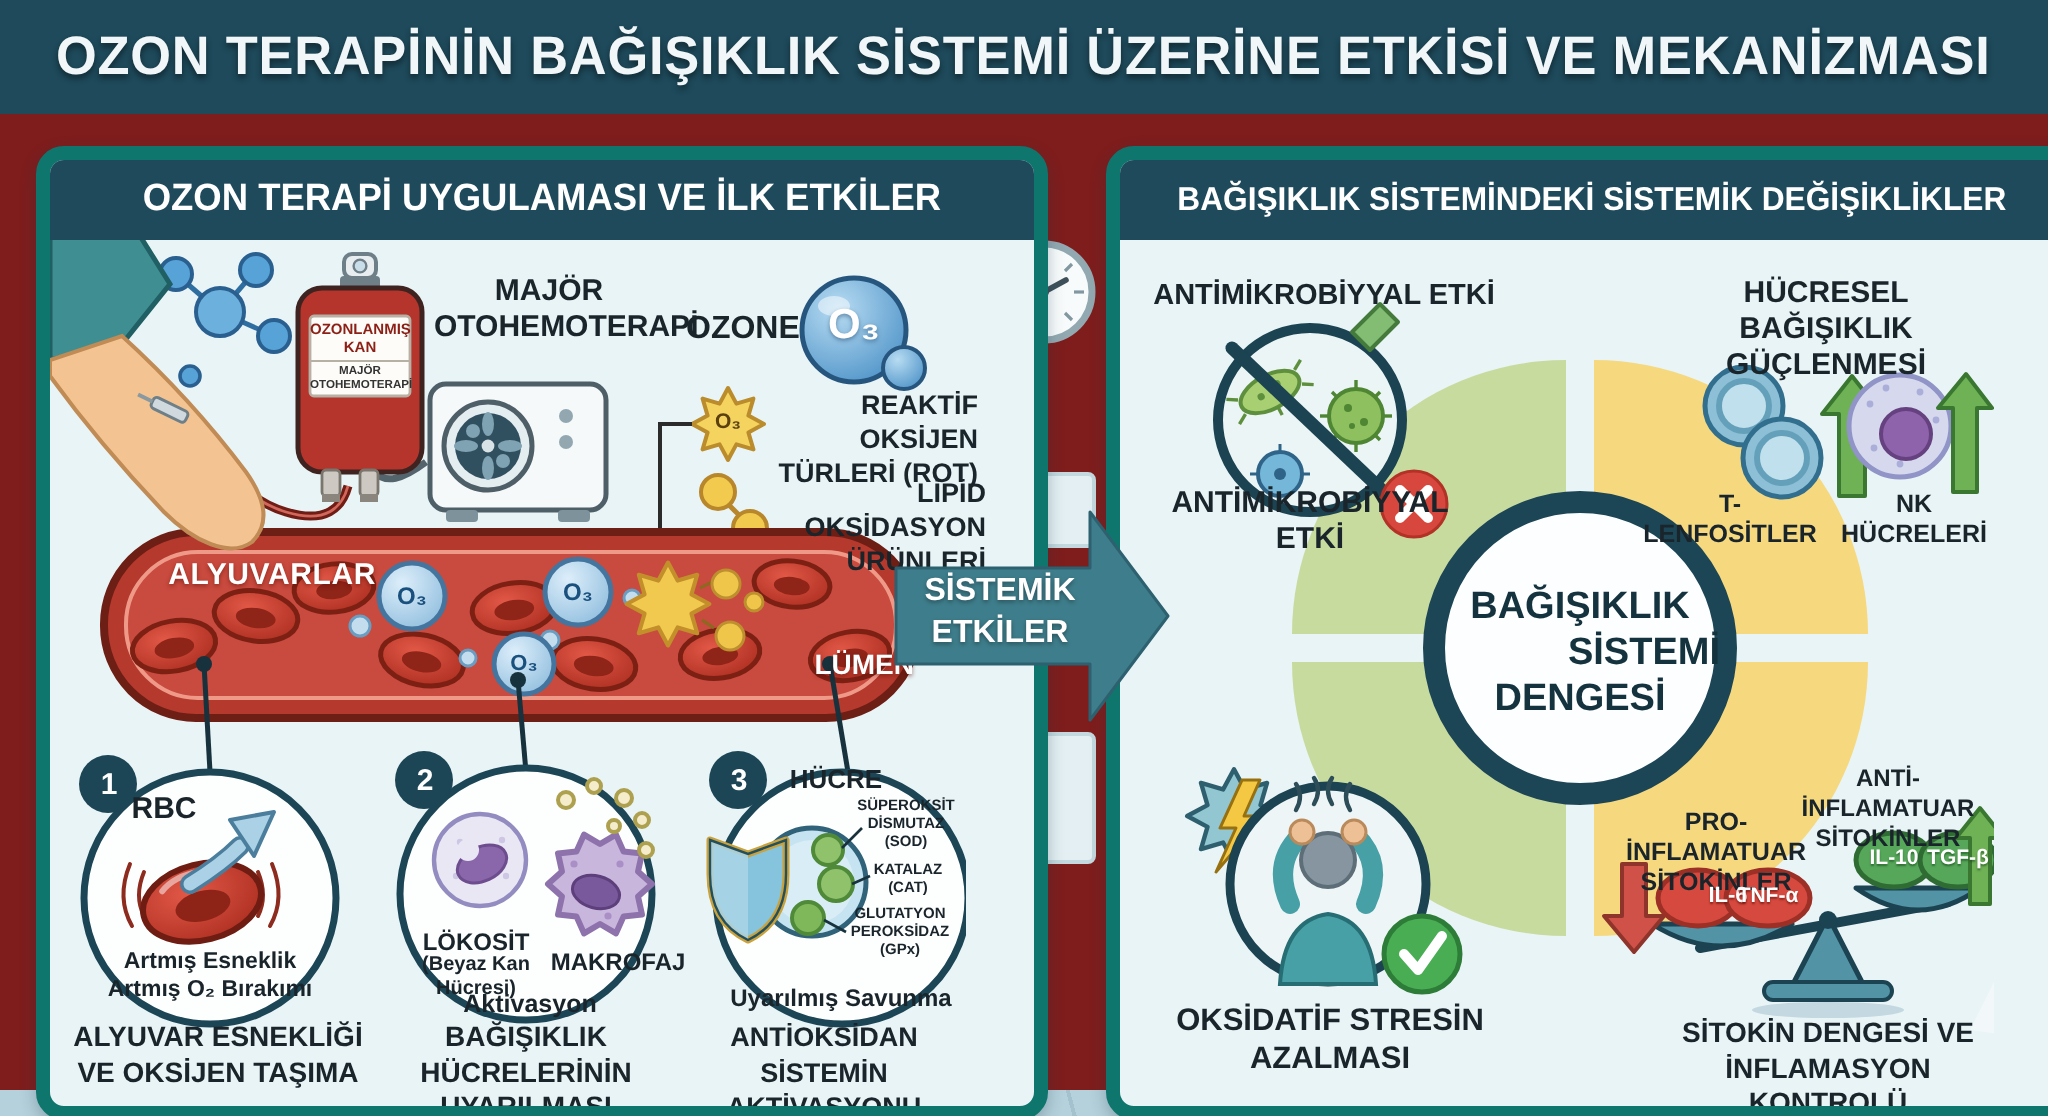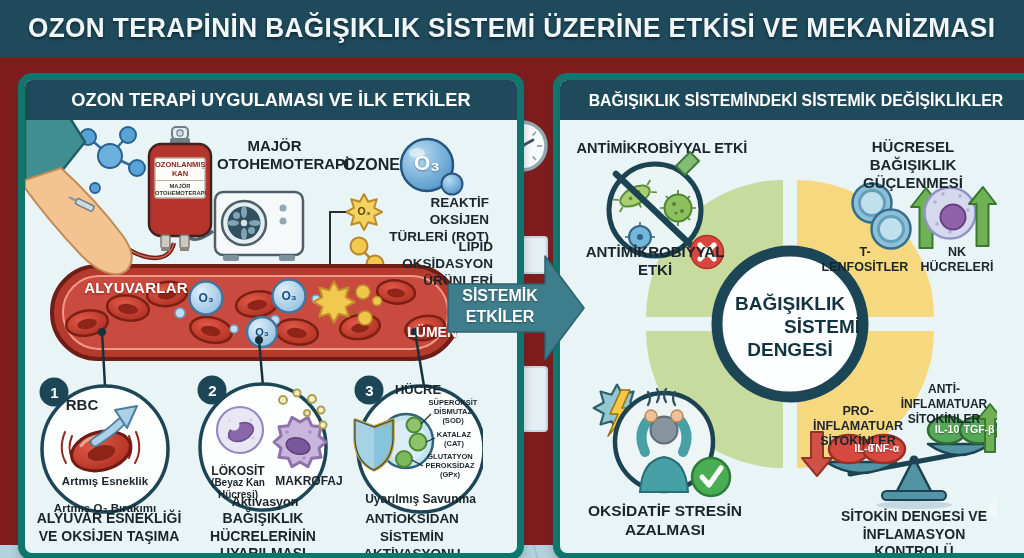--- a/index.html
+++ b/index.html
@@ -308,21 +308,21 @@
     <div class="t c" style="left:167px;top:211px;width:28px;font-size:12px;color:#19507d;">O₃</div>
     <div class="t c" style="left:250px;top:209px;width:28px;font-size:12px;color:#19507d;">O₃</div>
     <div class="t c" style="left:224px;top:246px;width:26px;font-size:11px;color:#19507d;">O₃</div>
 
     <div class="t c" style="left:15px;top:304px;width:29px;font-size:15px;color:#fff;text-shadow:none;">1</div>
     <div class="t c" style="left:173px;top:302px;width:29px;font-size:15px;color:#fff;text-shadow:none;">2</div>
     <div class="t c" style="left:330px;top:302px;width:29px;font-size:15px;color:#fff;text-shadow:none;">3</div>
 
     <div class="t c" style="left:34px;top:316px;width:46px;font-size:15px;">RBC</div>
     <div class="t c" style="left:12px;top:395px;width:136px;font-size:11.5px;">Artmış Esneklik</div>
-    <div class="t c" style="left:8px;top:409px;width:144px;font-size:11.5px;margin-top:13px;">Artmış O₂ Bırakımı</div>
+    <div class="t c" style="left:8px;top:409px;width:144px;font-size:11.5px;">Artmış O₂ Bırakımı</div>
 
     <div class="t c" style="left:180px;top:384px;width:66px;font-size:12px;">LÖKOSİT</div>
     <div class="t c" style="left:178px;top:397px;width:70px;font-size:10px;line-height:11.5px;">(Beyaz Kan Hücresi)</div>
     <div class="t c" style="left:248px;top:394px;width:72px;font-size:12px;">MAKROFAJ</div>
     <div class="t c" style="left:205px;top:415px;width:70px;font-size:12.5px;">Aktivasyon</div>
 
     <div class="t c" style="left:365px;top:302px;width:56px;font-size:13px;">HÜCRE</div>
     <div class="t c" style="left:398px;top:318px;width:60px;font-size:7.5px;line-height:9px;">SÜPEROKSİT DİSMUTAZ (SOD)</div>
     <div class="t c" style="left:402px;top:350px;width:54px;font-size:7.5px;line-height:9px;">KATALAZ (CAT)</div>
     <div class="t c" style="left:392px;top:372px;width:66px;font-size:7.5px;line-height:9px;">GLUTATYON PEROKSİDAZ (GPx)</div>

